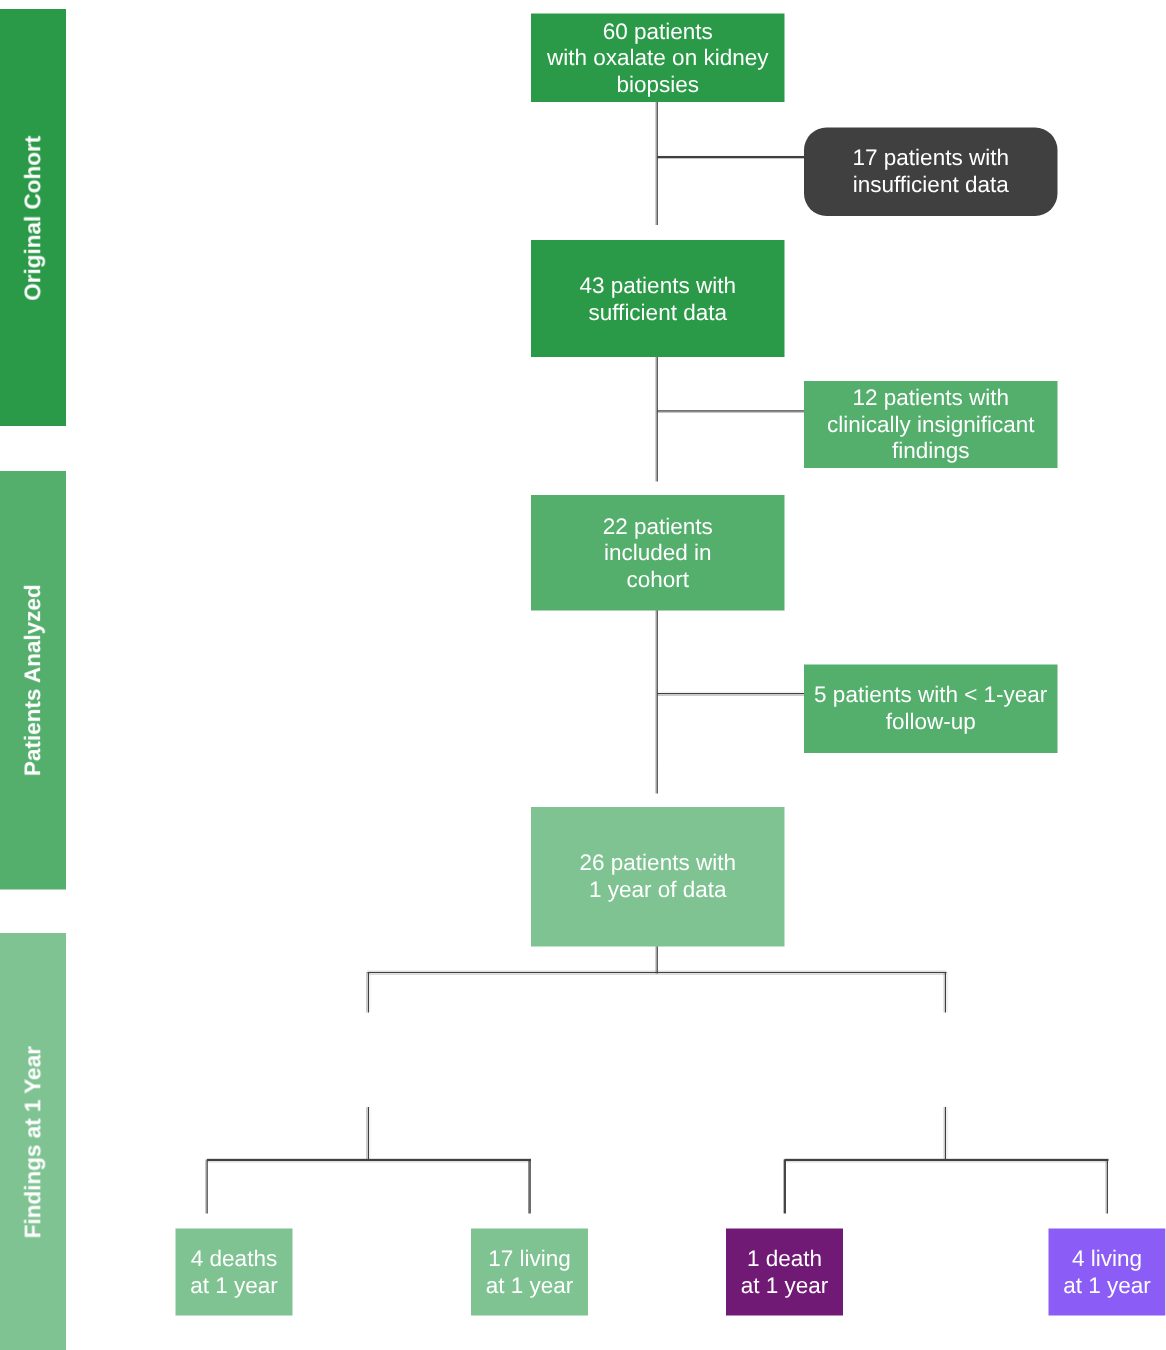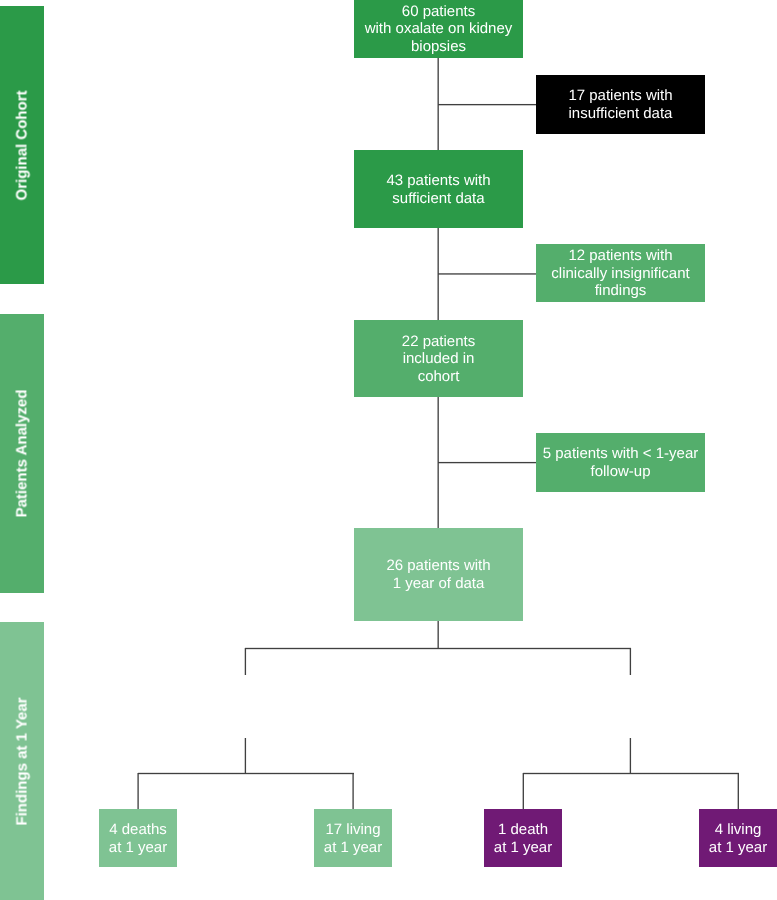--- a/index.html
+++ b/index.html
@@ -23,20 +23,21 @@
     color:#ffffff;
     font-weight:bold;
     font-size:15px;
   }
 
   
   .node{
     position:absolute;
     display:flex;align-items:center;justify-content:center;
     box-sizing:border-box;
+    margin-top:10px;
   }
   .node-text{
     color:#ffffff;
     font-size:15px;
     line-height:17.6px;
     text-align:center;
     white-space:pre;
     position:relative;
     top:0.5px;
     transform:translateZ(0);   
@@ -79,21 +80,21 @@
   <div class="conn v" style="left: 629px; top: 737.5px; height: 36.5px; background: linear-gradient(to right, rgba(64, 64, 64, 0.27) 0%, rgba(64, 64, 64, 0.27) 33.3333%, rgb(64, 64, 64) 33.3333%, rgb(64, 64, 64) 66.6667%, rgba(64, 64, 64, 0.07) 66.6667%, rgba(64, 64, 64, 0.07) 100%);"></div>
   <div class="conn h" style="top: 772px; left: 522.5px; width: 216.1px; background: linear-gradient(rgba(64, 64, 64, 0.17) 0%, rgba(64, 64, 64, 0.17) 33.3333%, rgb(64, 64, 64) 33.3333%, rgb(64, 64, 64) 66.6667%, rgba(64, 64, 64, 0.17) 66.6667%, rgba(64, 64, 64, 0.17) 100%);"></div>
   <div class="conn v" style="left: 522px; top: 772.8px; height: 36.7px; background: linear-gradient(to right, rgba(64, 64, 64, 0.37) 0%, rgba(64, 64, 64, 0.37) 33.3333%, rgba(64, 64, 64, 0.97) 33.3333%, rgba(64, 64, 64, 0.97) 66.6667%, rgba(64, 64, 64, 0) 66.6667%, rgba(64, 64, 64, 0) 100%);"></div>
   <div class="conn v" style="left: 737px; top: 772.8px; height: 36.7px; background: linear-gradient(to right, rgba(64, 64, 64, 0.37) 0%, rgba(64, 64, 64, 0.37) 33.3333%, rgba(64, 64, 64, 0.97) 33.3333%, rgba(64, 64, 64, 0.97) 66.6667%, rgba(64, 64, 64, 0) 66.6667%, rgba(64, 64, 64, 0) 100%);"></div>
 
   <div class="node" style="left: 354px; top: -1px; width: 169px; height: 59px; background: rgb(43, 154, 72);">
     <div class="node-text">60 patients
 with oxalate on kidney
 biopsies</div>
   </div>
-  <div class="node" style="left: 536px; top: 75px; width: 169px; height: 59px; background: #000000;">
+  <div class="node" style="left: 536px; top: 75px; width: 169px; height: 59px; background: #404040; border-radius: 15px;">
     <div class="node-text">17 patients with
 insufficient data</div>
   </div>
   <div class="node" style="left: 354px; top: 150px; width: 169px; height: 78px; background: rgb(43, 154, 72);">
     <div class="node-text">43 patients with
 sufficient data</div>
   </div>
   <div class="node" style="left: 536px; top: 244px; width: 169px; height: 58px; background: rgb(84, 174, 108);">
     <div class="node-text">12 patients with
 clinically insignificant
@@ -105,30 +106,30 @@
 cohort</div>
   </div>
   <div class="node" style="left: 536px; top: 433px; width: 169px; height: 59px; background: rgb(84, 174, 108);">
     <div class="node-text">5 patients with &lt; 1-year
 follow-up</div>
   </div>
   <div class="node" style="left: 354px; top: 528px; width: 169px; height: 93px; background: rgb(127, 195, 147);">
     <div class="node-text">26 patients with
 1 year of data</div>
   </div>
-  <div class="node" style="left: 99px; top: 809px; width: 78px; height: 58px; background: rgb(127, 195, 147);">
+  <div class="node" style="left: 117px; top: 809px; width: 78px; height: 58px; background: rgb(127, 195, 147);">
     <div class="node-text">4 deaths
 at 1 year</div>
   </div>
   <div class="node" style="left: 314px; top: 809px; width: 78px; height: 58px; background: rgb(127, 195, 147);">
     <div class="node-text">17 living
 at 1 year</div>
   </div>
   <div class="node" style="left: 484px; top: 809px; width: 78px; height: 58px; background: #701a75;">
     <div class="node-text">1 death
 at 1 year</div>
   </div>
-  <div class="node" style="left: 699px; top: 809px; width: 78px; height: 58px; background: #701a75;">
+  <div class="node" style="left: 699px; top: 809px; width: 78px; height: 58px; background: #8b5cf6;">
     <div class="node-text">4 living
 at 1 year</div>
   </div>
 
 </div>
 
 </body></html>

